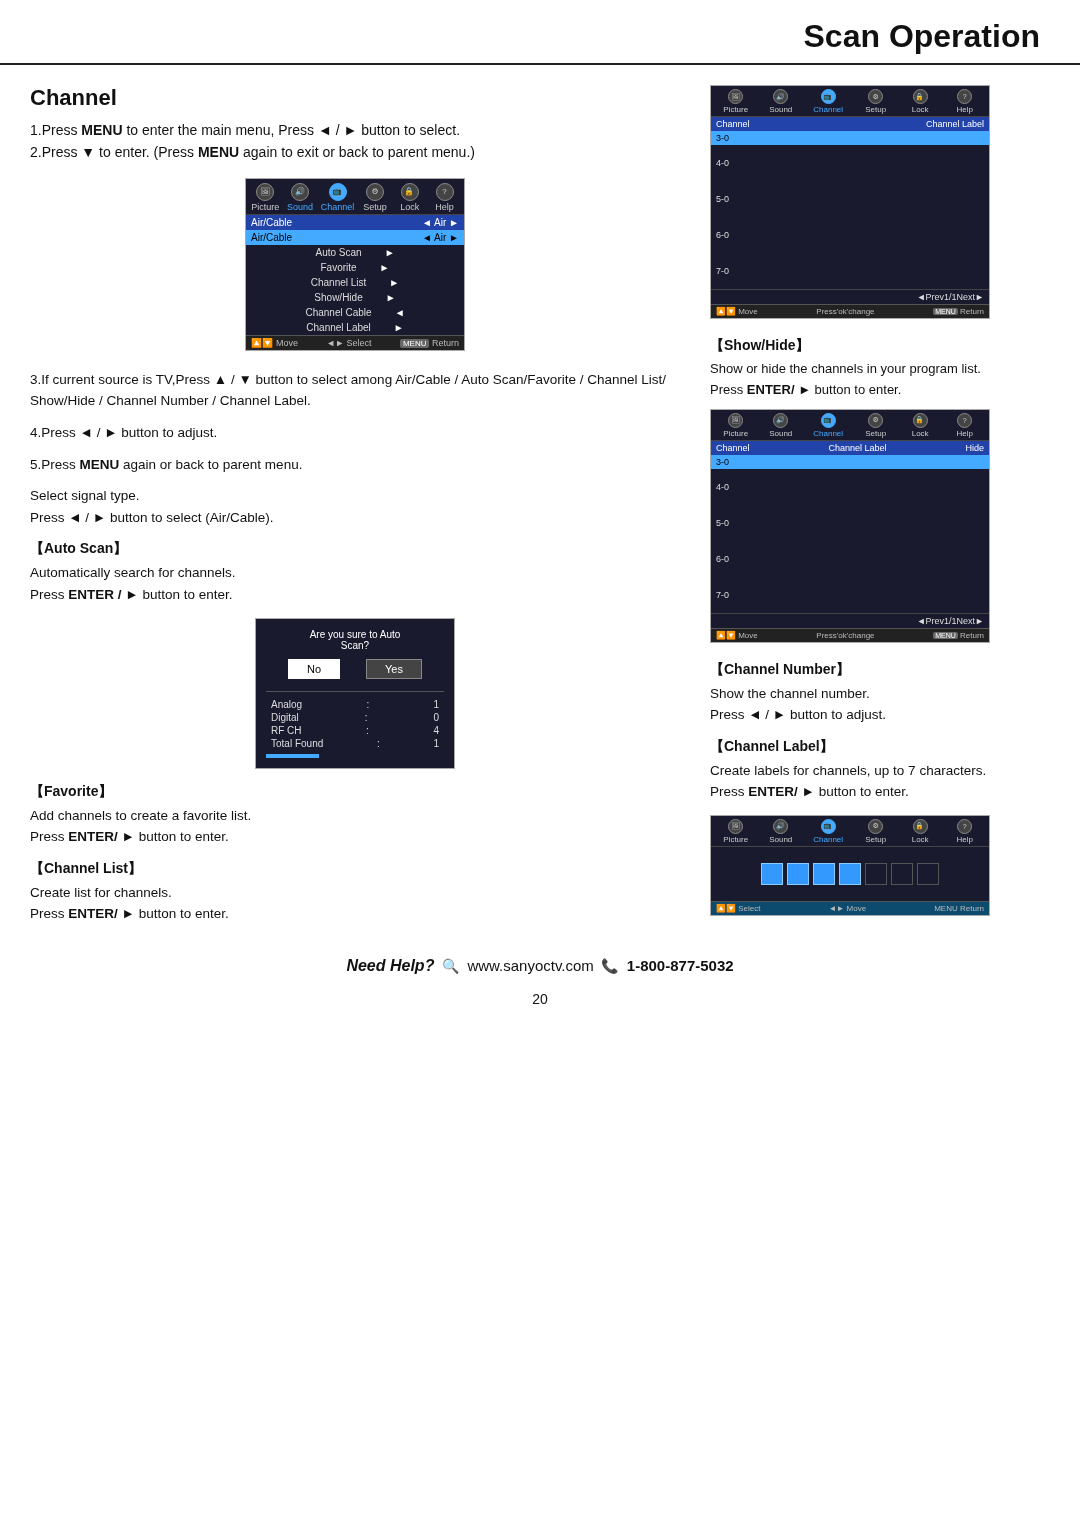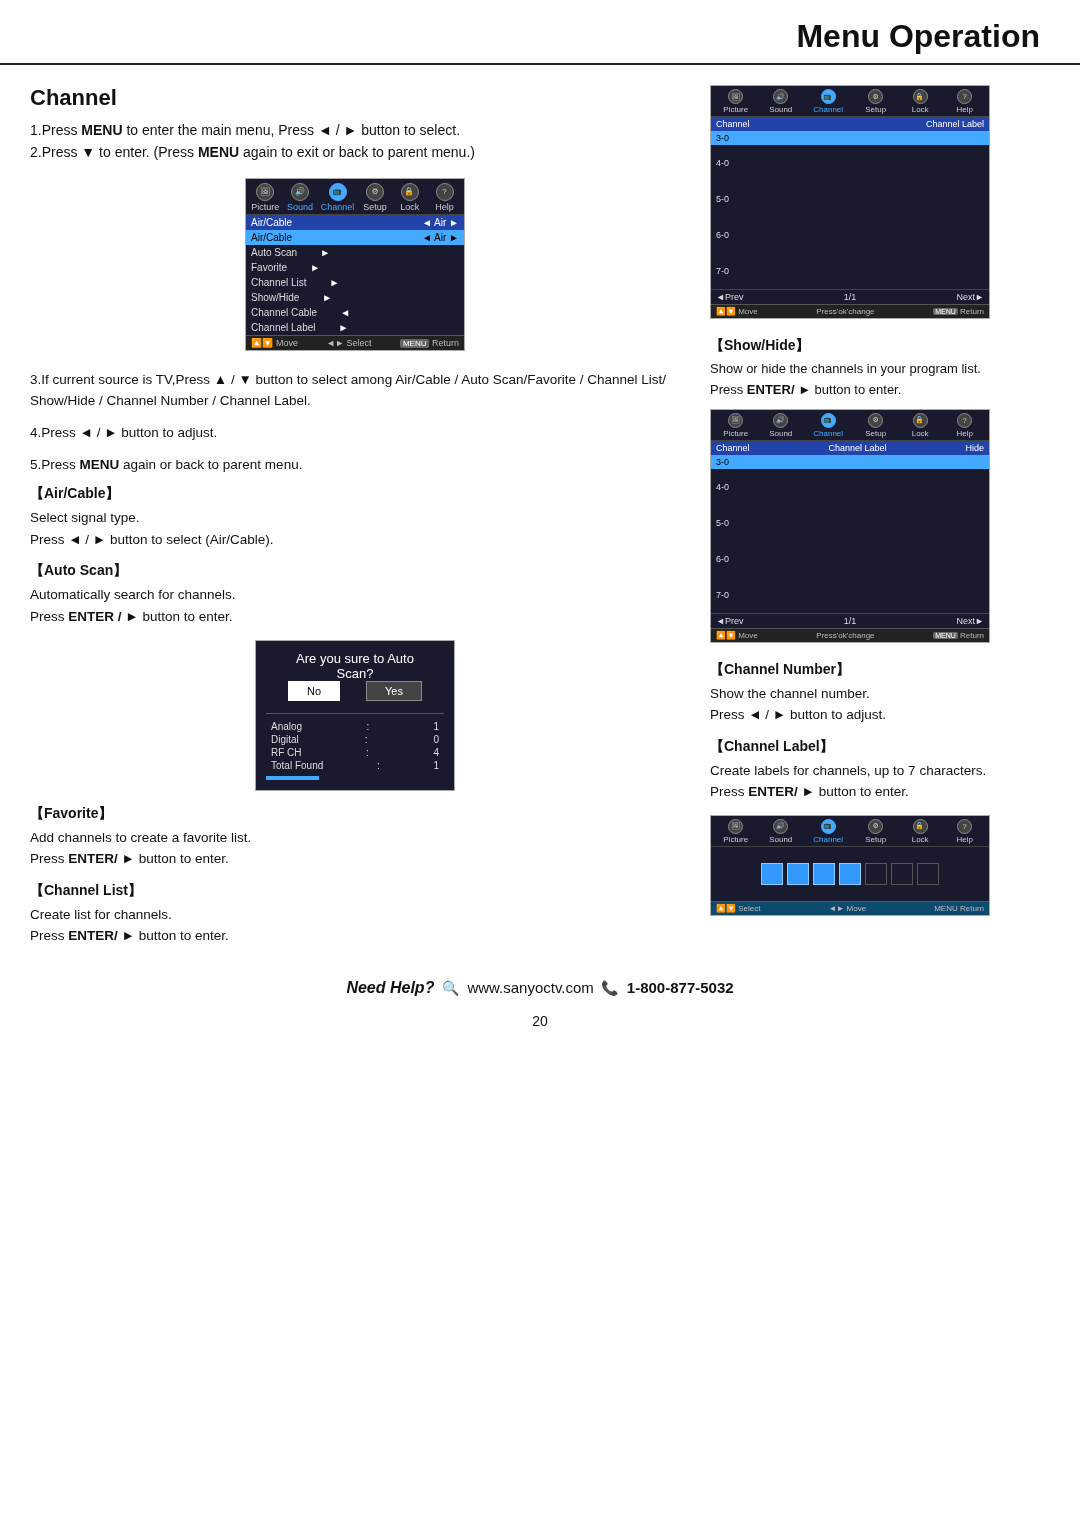--- a/index.html
+++ b/index.html
@@ -110,21 +110,21 @@
       padding: 2px 5px;
       font-size: 10px;
       display: flex;
       justify-content: space-between;
     }
     .tv-menu-row {
       padding: 2px 5px;
       font-size: 10px;
       color: #ddd;
       display: flex;
-      justify-content: flex-start;
+      justify-content: center;
       gap: 23px;
     }
     .tv-menu-row .arrow { color: #fff; }
     .tv-menu-footer {
       background: #222;
       display: flex;
       justify-content: space-between;
       padding: 2px 5px;
       font-size: 9px;
       color: #bbb;
@@ -164,21 +164,22 @@
       border: 1px solid #aaa;
       background: #1a1a2e;
       width: 200px;
       margin: 10px auto 10px auto;
       font-size: 11px;
       color: #fff;
       padding: 10px;
     }
     .scan-dialog-question {
       text-align: center;
-      font-size: 13px;
+      margin-bottom: 8px;
+      font-size: 10px;
     }
     .scan-dialog-buttons {
       display: flex;
       gap: 26px;
       justify-content: center;
       margin-bottom: 12px;
     }
     .scan-btn {
       border: 1px solid #888;
       background: #444;
@@ -290,21 +291,21 @@
     }
     .tv-menu-sm-footer .menu-btn {
       background: #666;
       color: #fff;
       padding: 0 2px;
       border-radius: 2px;
       font-size: 7px;
     }
     .tv-menu-sm-pagination {
       display: flex;
-      justify-content: space-between;
+      justify-content: flex-end;
       padding: 2px 5px;
       font-size: 9px;
       color: #ddd;
       border-top: 1px solid #444;
     }
 
     
     .tv-menu-label-editor {
       border: 1px solid #aaa;
       background: #1a1a2e;
@@ -359,21 +360,21 @@
     .page-number {
       text-align: center;
       font-size: 14px;
       padding: 6px 0;
     }
   </style>
 </head>
 <body>
 
 <div class="page-header">
-  <h1>Menu Operation</h1>
+  <h1>Scan Operation</h1>
 </div>
 
 <div class="main-content">
 
   <div class="left-col">
 
     <div class="section-title">Channel</div>
 
     <div class="intro-text">
       <span>1.Press <b>MENU</b> to enter the main menu, Press ◄ / ► button to select.</span><br>
@@ -450,21 +451,20 @@
       3.If current source is TV,Press ▲ / ▼  button to select among Air/Cable / Auto Scan/Favorite / Channel List/ Show/Hide / Channel Number / Channel Label.
     </div>
     <div class="step-text">
       4.Press ◄ / ► button to adjust.
     </div>
     <div class="step-text">
       5.Press <b>MENU</b> again or back to parent menu.
     </div>
 
     <div class="sub-section">
-      <div class="sub-section-title">【Air/Cable】</div>
       <div class="sub-section-body">
         <span>Select signal type.</span><br>
         <span>Press ◄ / ► button to select (Air/Cable).</span>
       </div>
     </div>
 
     <div class="sub-section">
       <div class="sub-section-title">【Auto Scan】</div>
       <div class="sub-section-body">
         <span>Automatically search for channels.</span><br>

